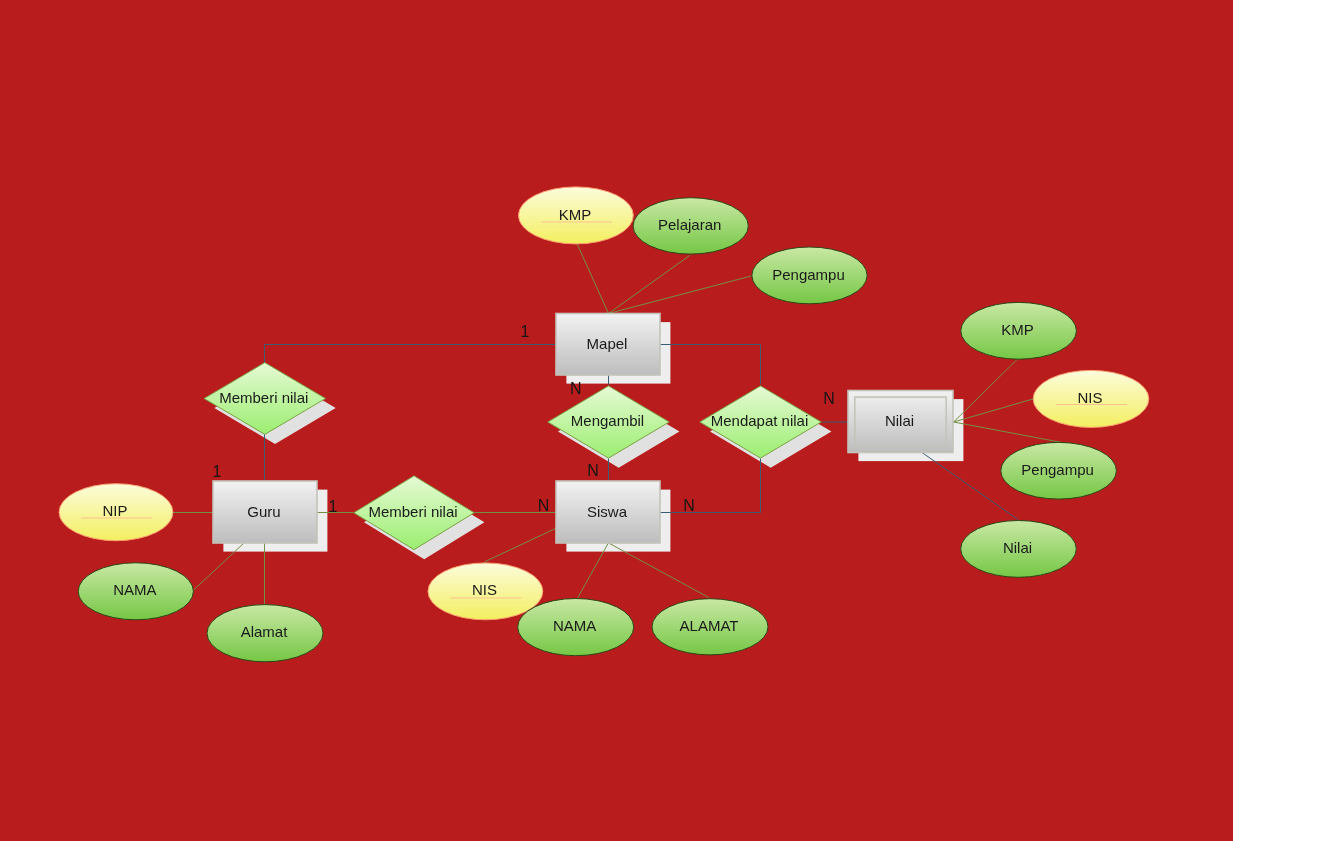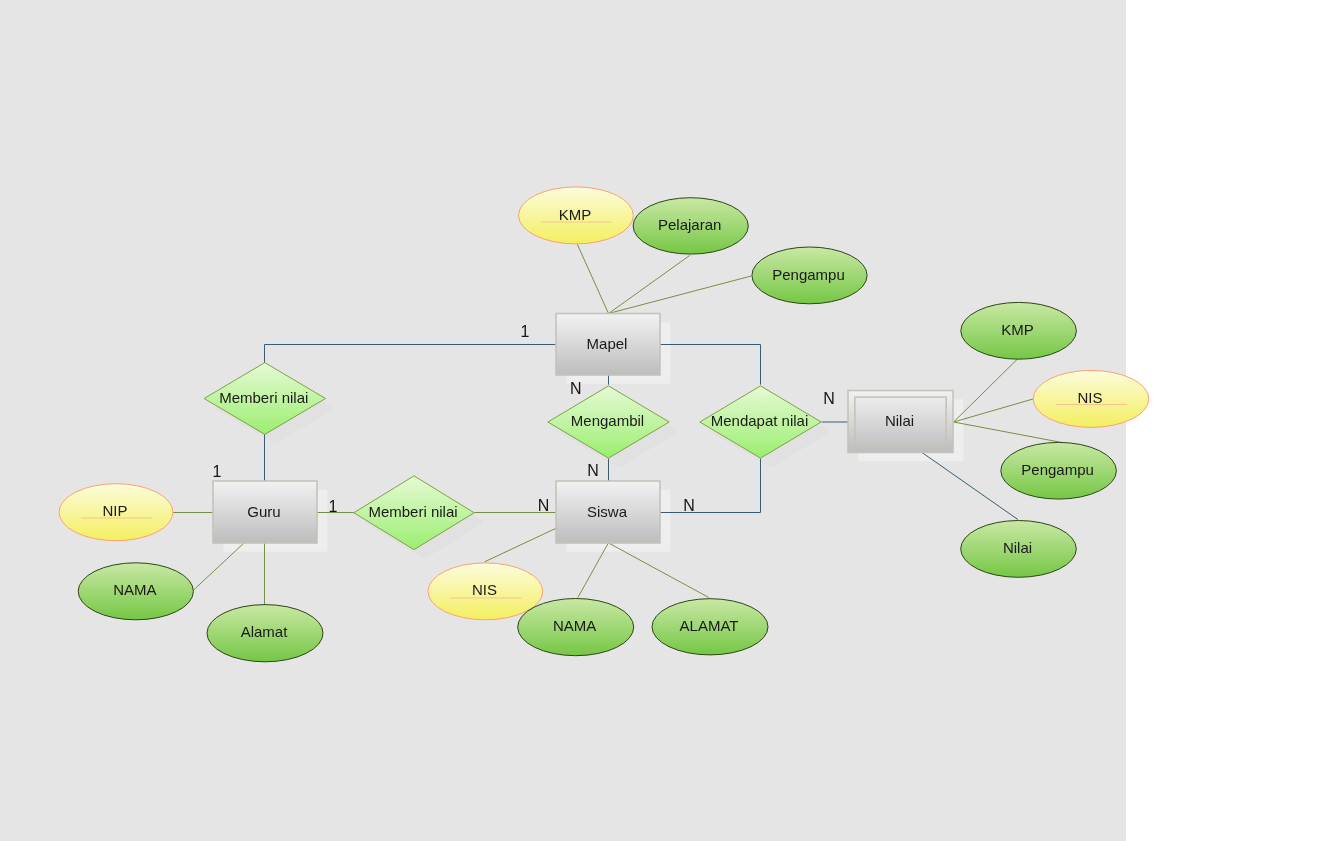--- a/index.html
+++ b/index.html
@@ -1,19 +1,19 @@
 <!DOCTYPE html>
 <html><head>
 <meta charset="utf-8">
 <title>ER Diagram</title>
 <style>
   html,body{margin:0;padding:0;background:#ffffff;}
   body{width:1321px;height:841px;overflow:hidden;
        font-family:"Liberation Sans", sans-serif;}
-  #canvas{position:relative;width:1126px;height:841px;background:#e5e5e5;}
+  #canvas{position:relative;width:1233px;height:841px;background:#b91c1c;}
   svg#er{display:block;width:1321px;height:841px;filter:opacity(1);}
 
   .nodetext{font-family:"Liberation Sans", sans-serif;font-size:15px;
             fill:#1a1a1a;text-anchor:middle;}
   .cardlabel{font-family:"Liberation Sans", sans-serif;font-size:16px;
              fill:#151515;text-anchor:middle;}
 
   .sh{fill:#eeeeee;}
   .shr{fill:#e1e1e1;}
 

